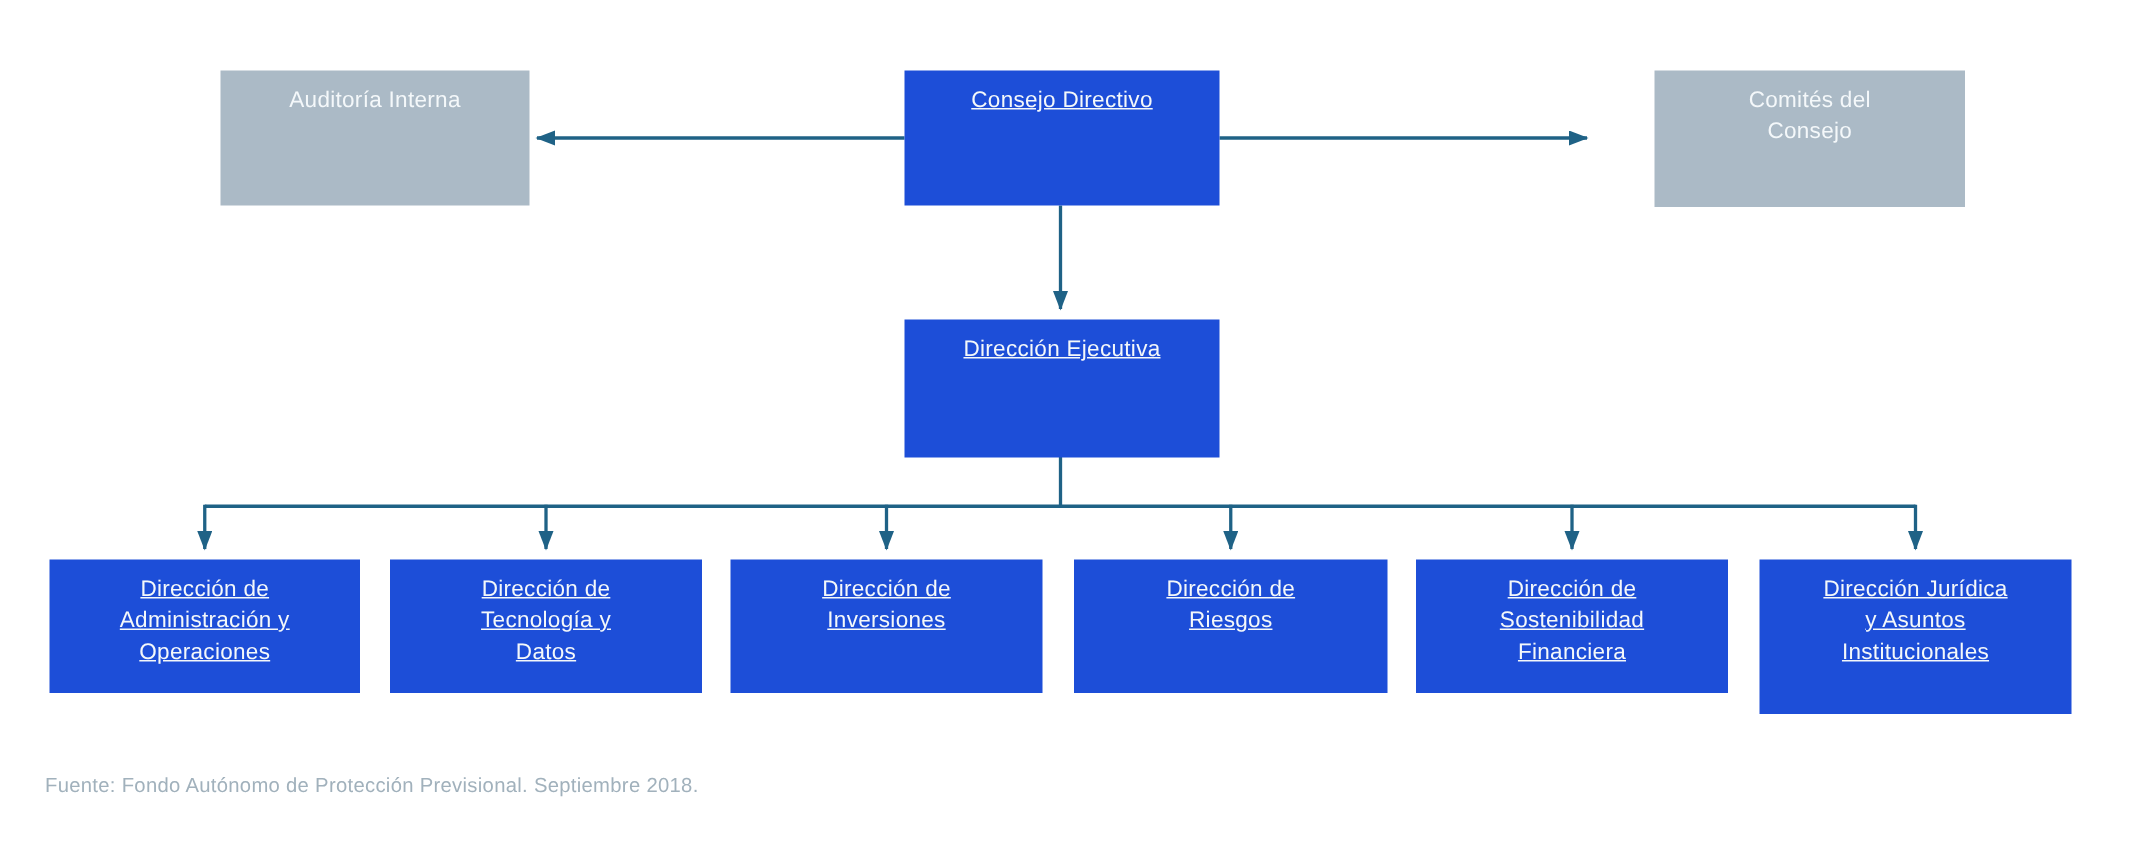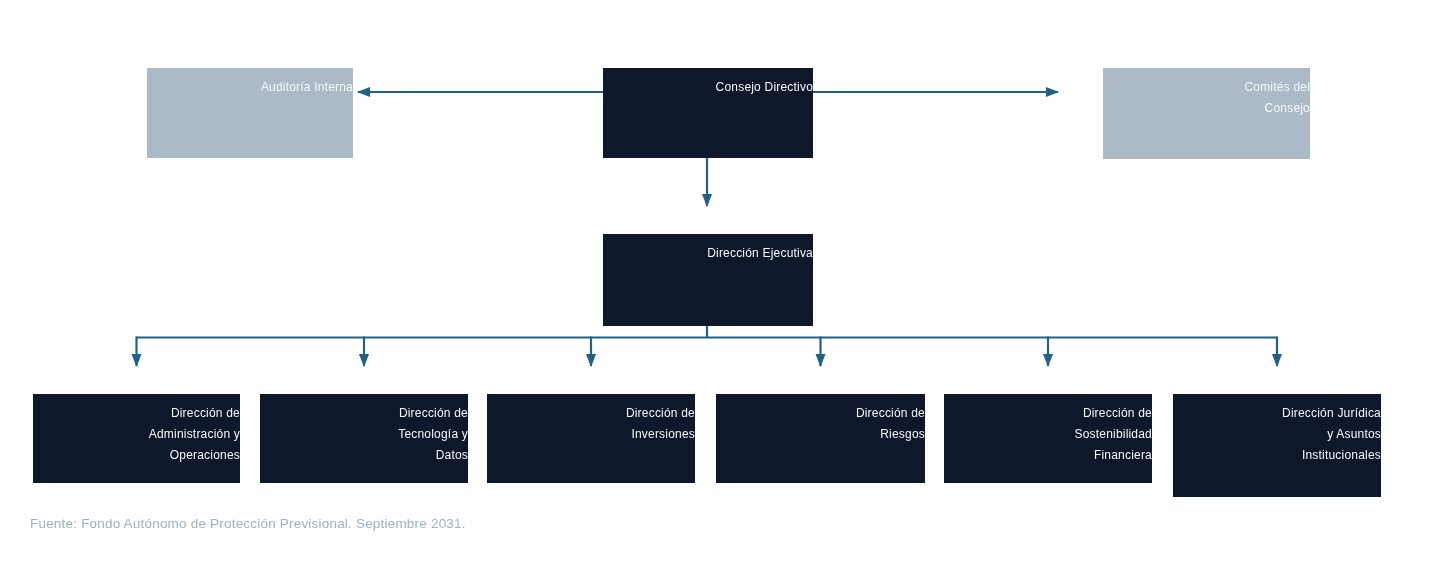--- a/index.html
+++ b/index.html
@@ -8,29 +8,28 @@
     position: relative;
     width: 1429px;
     height: 570px;
     background: #ffffff;
     overflow: hidden;
   }
   .box {
     position: absolute;
     box-sizing: border-box;
     color: #f4f8fa;
-    font-size: 12px;
+    font-size: 15px;
     line-height: 21px;
-    text-align: right;
+    text-align: center;
     padding-top: 9px;
     white-space: pre-line;
     letter-spacing: 0.2px;
-    margin-top: 21px;
   }
-  .navy { background: #0f172a; }
+  .navy { background: #1d4ed8; text-decoration: underline; }
   .gray  { background: #ABBAC6; }
 
   
   .n-auditoria { left: 147px;  top: 47px;  width: 206px; height: 90px; }
   .n-consejo   { left: 603px;  top: 47px;  width: 210px; height: 90px; }
   .n-comites   { left: 1103px; top: 47px;  width: 207px; height: 91px; }
   
   .n-ejecutiva { left: 603px;  top: 213px; width: 210px; height: 92px; }
   
   .n-dir1 { left: 33px;   top: 373px; width: 207px; height: 89px; }
@@ -109,15 +108,15 @@
 Riesgos</div>
 
   <div class="box navy n-dir5">Dirección de
 Sostenibilidad
 Financiera</div>
 
   <div class="box navy n-dir6">Dirección Jurídica
 y Asuntos
 Institucionales</div>
 
-  <div class="source-note">Fuente: Fondo Autónomo de Protección Previsional. Septiembre 2031.</div>
+  <div class="source-note">Fuente: Fondo Autónomo de Protección Previsional. Septiembre 2018.</div>
 
 </div>
 
 </body></html>

